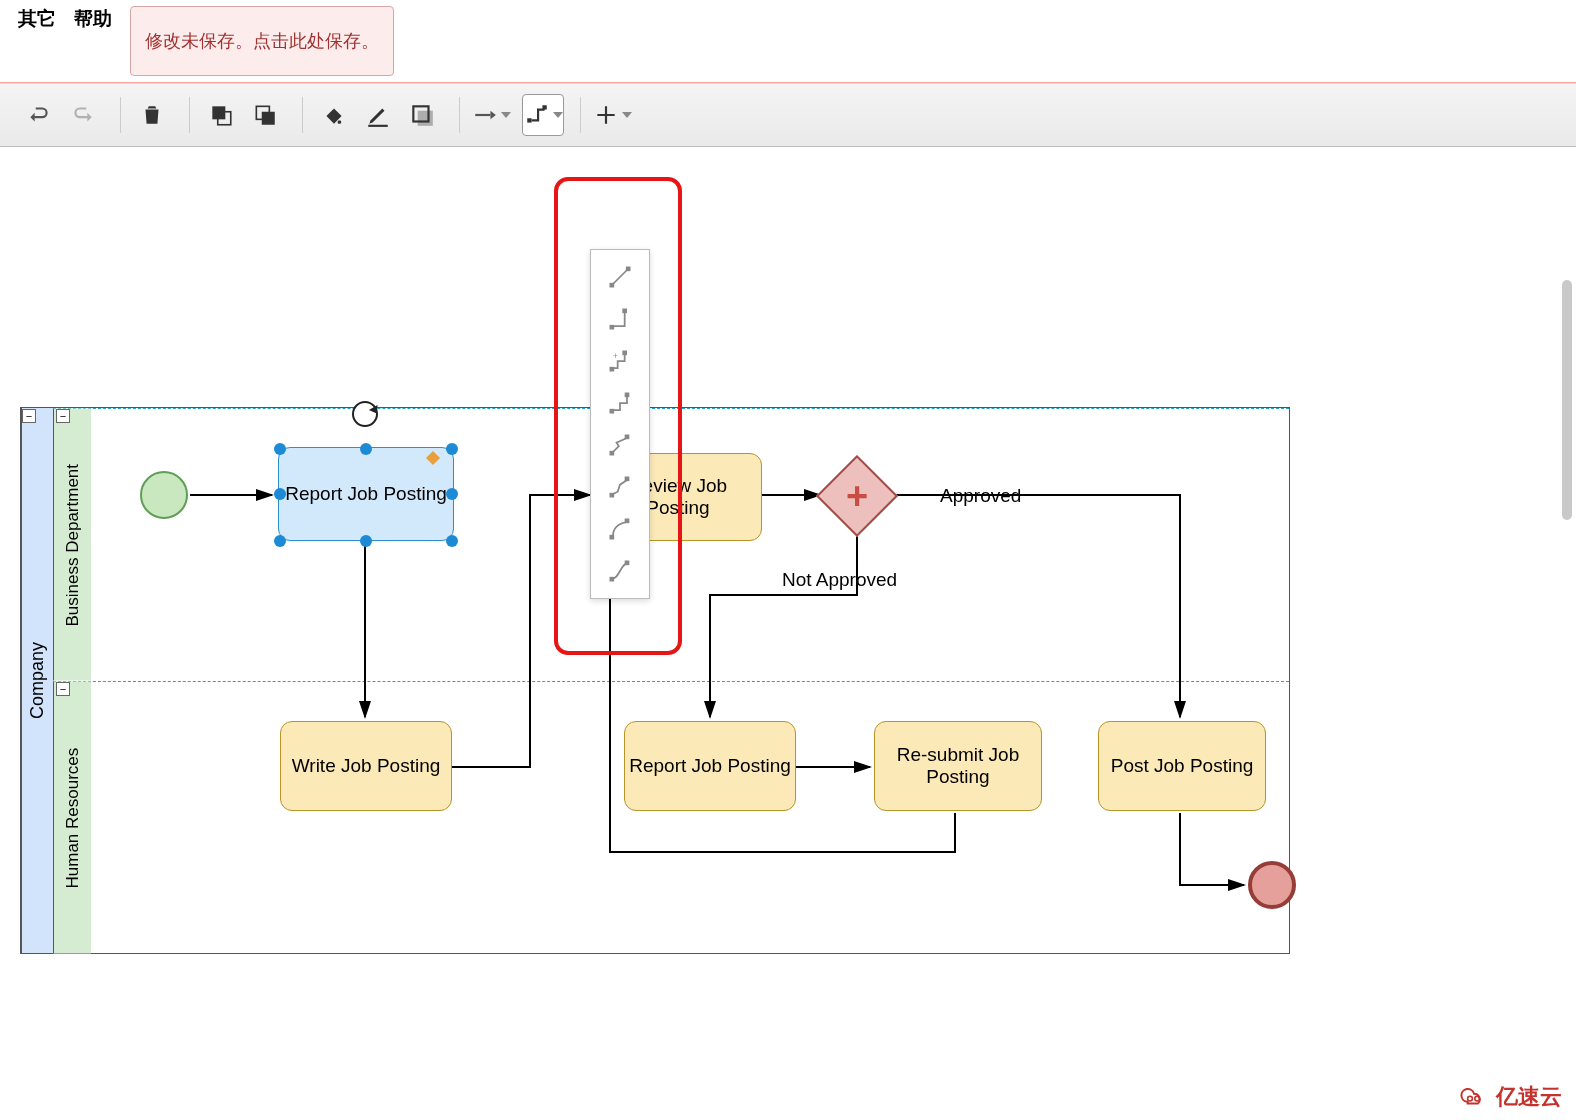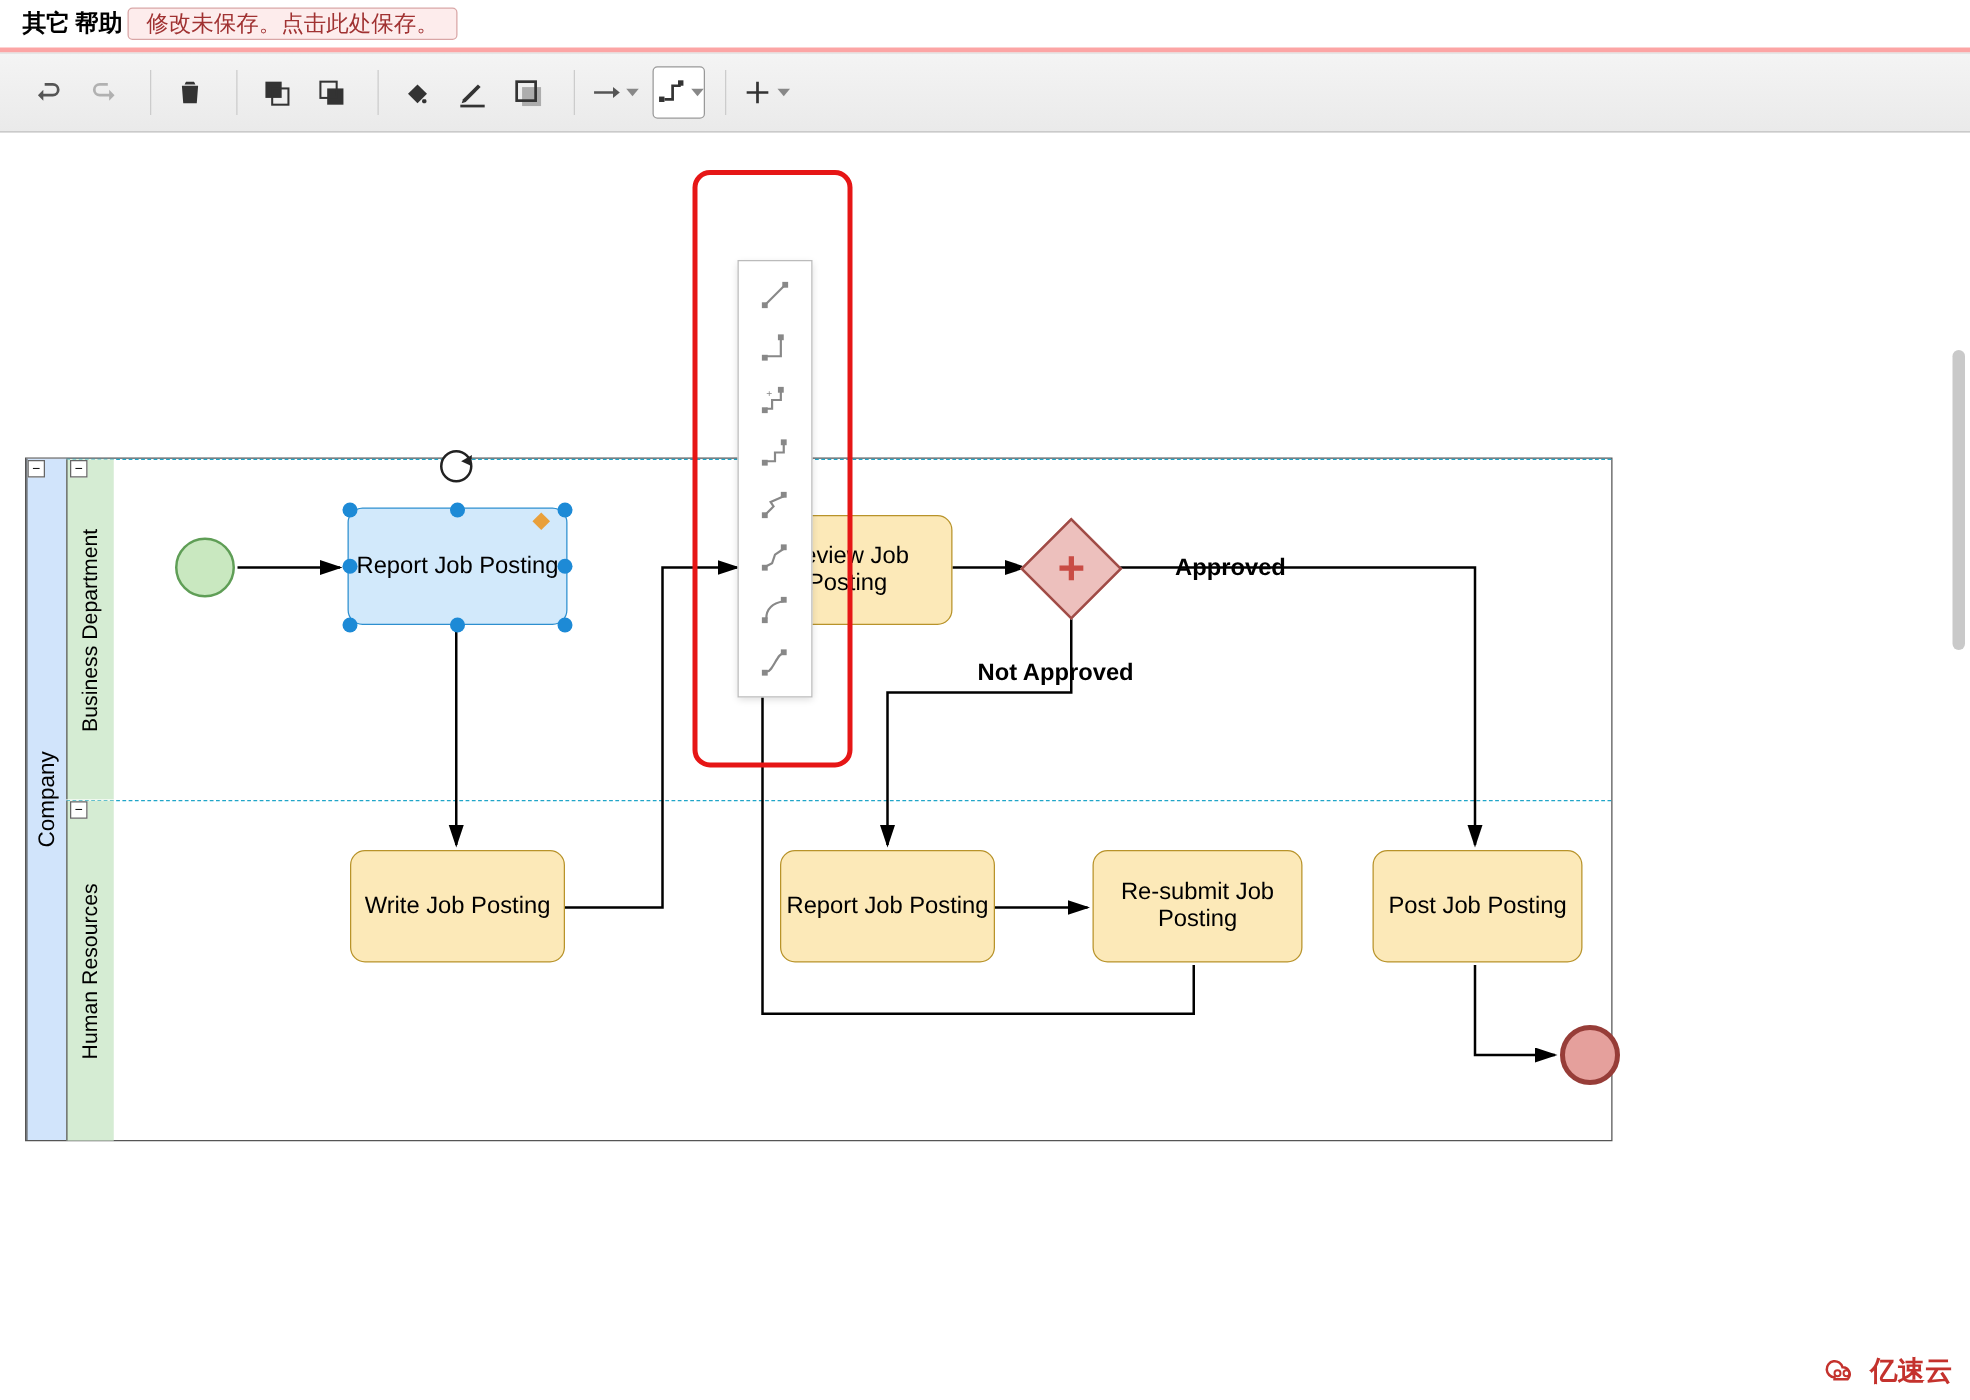--- a/index.html
+++ b/index.html
@@ -5,31 +5,31 @@
   * { box-sizing: border-box; }
   body {
     margin: 0;
     font-family: Arial, "Microsoft YaHei", sans-serif;
     background: #fff;
     overflow: hidden;
   }
   .menubar {
     display: flex;
     align-items: flex-start;
-    gap: 4px;
+    gap: 18px;
     padding: 6px 18px;
     font-size: 19px;
-    border-bottom: 4px solid #fca5a5;
+    border-bottom: 1px solid #fca5a5;
   }
   .menubar-item { font-weight: 600; cursor: pointer; }
   .save-notice {
     border: 1px solid #d9a6a6;
     background: #fdecec;
     color: #a03232;
-    padding: 0 14px;
+    padding: 22px 14px;
     border-radius: 4px;
     font-size: 18px;
     cursor: pointer;
   }
   .toolbar {
     display: flex;
     align-items: center;
     gap: 4px;
     padding: 10px 18px;
     background: linear-gradient(#f4f4f4,#eaeaea);
@@ -116,21 +116,21 @@
     background:#e5a09c;border:4px solid #973d38;
     transform:rotate(45deg); 
   }
   .gateway {
     position:absolute;width:58px;height:58px;
     background:#edc0bd;border:2px solid #a04b46;
     transform:rotate(45deg);
     display:flex;align-items:center;justify-content:center;
   }
   .gateway .plus { transform:rotate(-45deg); font-size:38px; font-weight:700; color:#c94c45; line-height:1;}
-  .label { position:absolute; font-size:19px;font-weight:bold; }
+  .label { position:absolute; font-size:19px; }
   .sel-dot { position:absolute;width:12px;height:12px;background:#1d8ad6;border-radius:50%; }
   .sel-diamond { position:absolute;width:10px;height:10px;background:#e9a03b;transform:rotate(45deg);}
   .rotate-handle {
     position:absolute;width:26px;height:26px;border:2px solid #222;border-radius:50%;
     background:#fff;
   }
   .rotate-handle::after{
     content:"";position:absolute;right:-4px;top:4px;width:0;height:0;
     border-left:5px solid transparent;border-right:5px solid transparent;border-top:7px solid #222;
     transform:rotate(-30deg);

